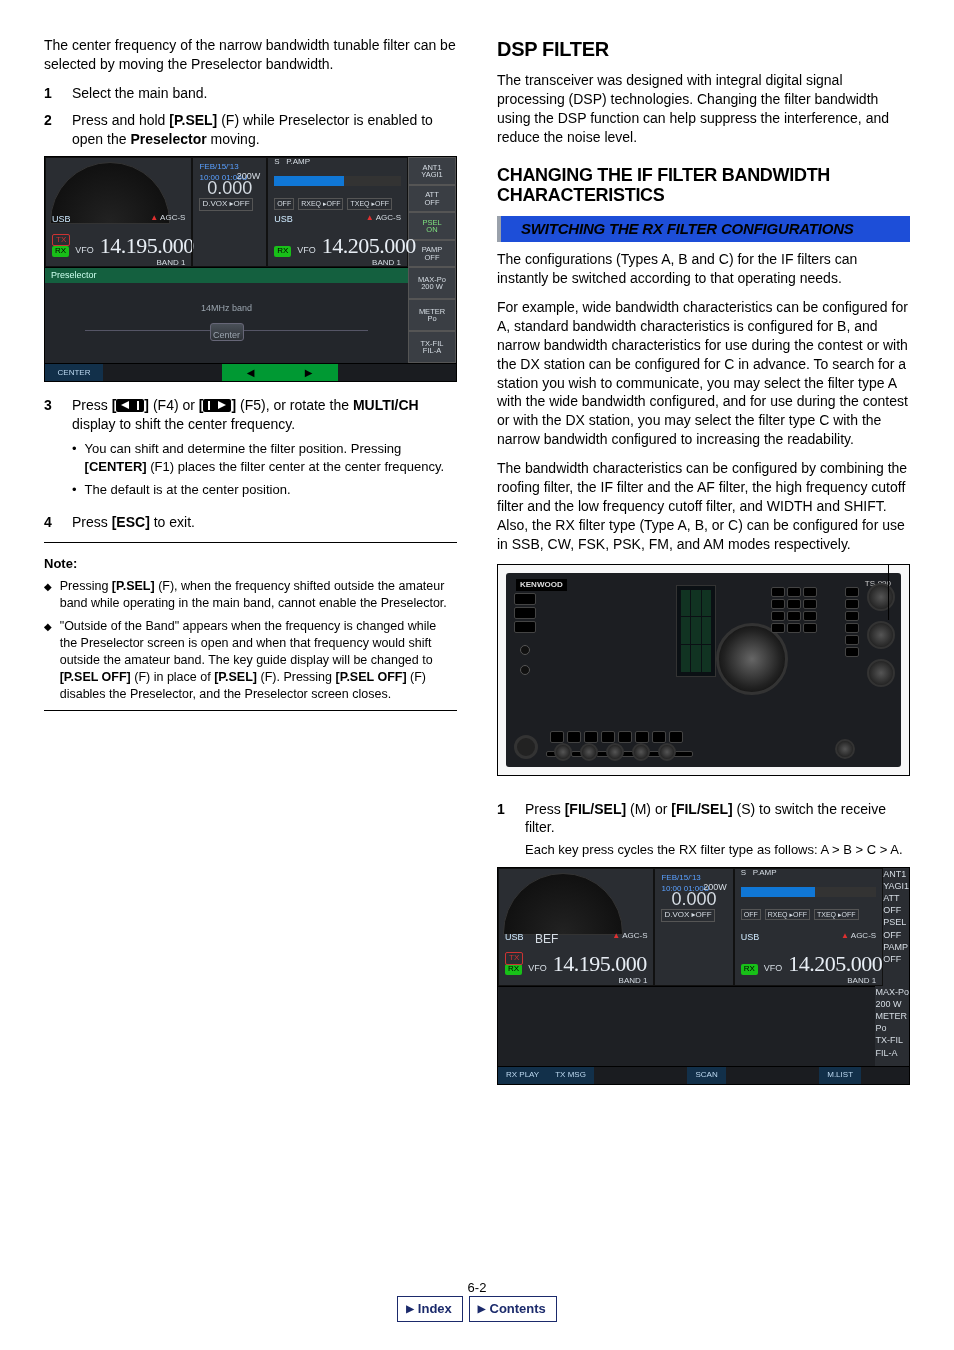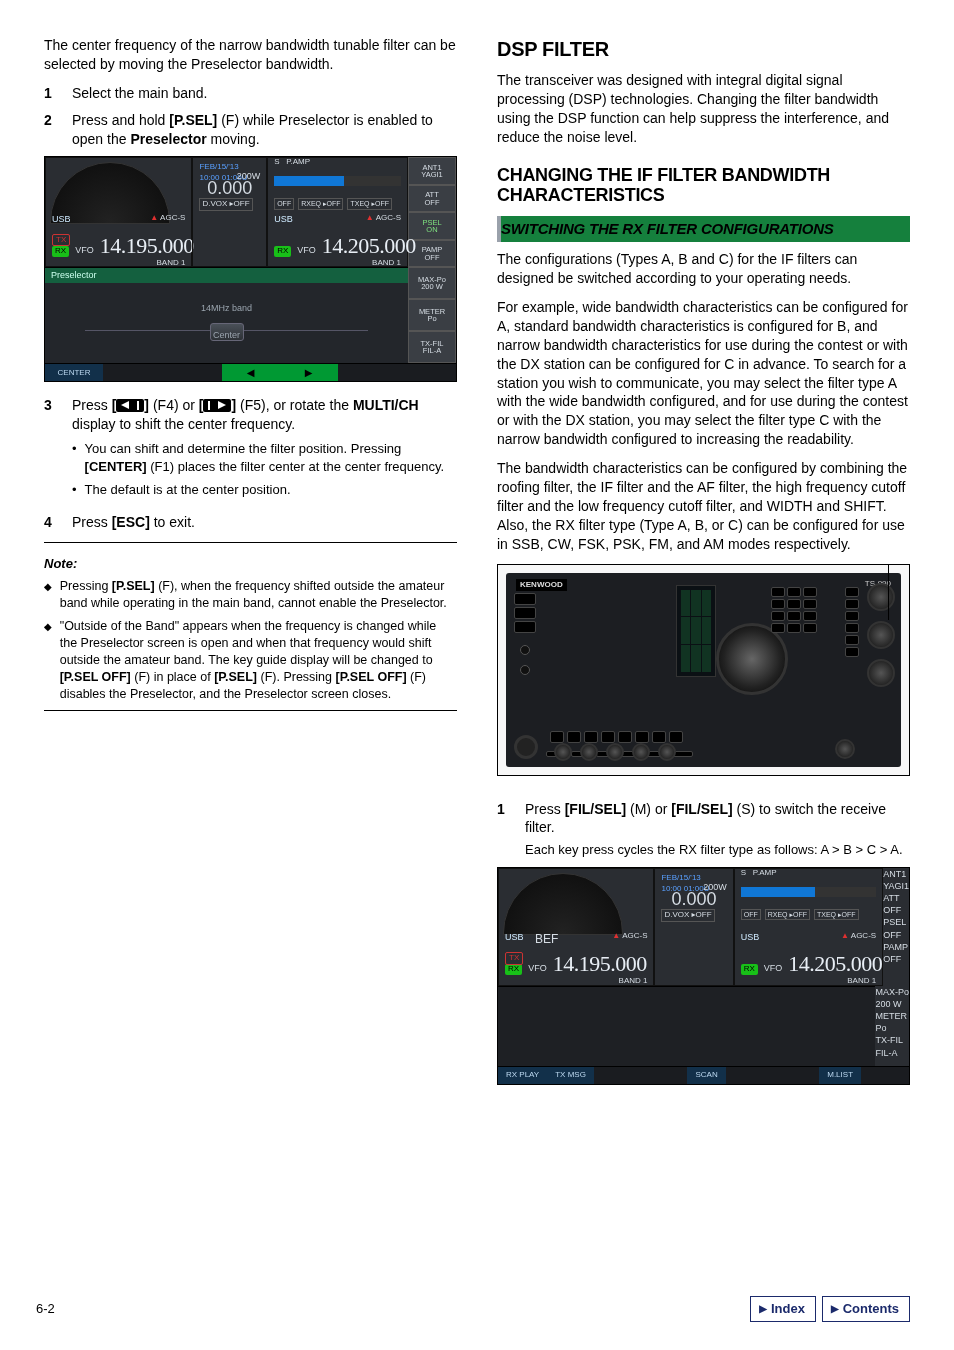--- a/index.html
+++ b/index.html
@@ -30,21 +30,21 @@
   .col { flex: 1 1 0; min-width: 0; }
   .para { margin-bottom: 10px; }
   ol.steps { list-style: none; padding-left: 0; }
   ol.steps > li { display: flex; gap: 14px; margin-bottom: 8px; }
   ol.steps > li > .num { font-weight: bold; width: 14px; flex: 0 0 14px; }
   ol.steps > li > .body { flex: 1; }
   .b { font-weight: bold; }
   ul.bullets { list-style: none; padding-left: 0; margin-top: 6px; }
   ul.bullets > li { display:flex; gap:8px; margin-bottom:6px; font-size:13px; }
   ul.bullets > li::before { content:"•"; }
-  .note-head { font-weight: bold; font-size: 13px; margin-top: 12px; font-style: italic;}
+  .note-head { font-weight: bold; font-size: 13px; margin-top: 12px;}
   ul.diamond { list-style:none; padding-left:0; font-size:12.5px; }
   ul.diamond > li { display:flex; gap:8px; margin-top:6px; }
   ul.diamond > li::before { content:"◆"; font-size:10px; line-height:1.8; }
   .screenshot {
     background:#2a2d32; border:1px solid #000; width:100%;
     color:#d6dde4; font-size:9px; position:relative; overflow:hidden;
   }
   .screenshot .topbar{ display:flex; height:110px;}
   .screenshot .pane{ flex:1; position:relative; border:1px solid #111;}
   .screenshot .sidebtns{ width:48px; display:flex; flex-direction:column;}
@@ -82,35 +82,35 @@
 
   .key-icon{ display:inline-block; width:28px; height:13px; background:#000; vertical-align:-2px; position:relative; border-radius:2px;}
   .key-icon::after{ content:""; position:absolute; top:2px; left:6px; width:0;height:0;}
   .key-icon.left::after{ border-top:4.5px solid transparent; border-bottom:4.5px solid transparent; border-right:8px solid #fff; left:5px;}
   .key-icon.left::before{ content:""; position:absolute; top:2px; right:5px; width:2px; height:9px; background:#fff;}
   .key-icon.right::after{ border-top:4.5px solid transparent; border-bottom:4.5px solid transparent; border-left:8px solid #fff; left:auto; right:5px;}
   .key-icon.right::before{ content:""; position:absolute; top:2px; left:5px; width:2px; height:9px; background:#fff;}
 
   h2.sec{ font-family:Arial,Helvetica,sans-serif; font-weight:900; font-size:20px; letter-spacing:-0.3px; margin-bottom:8px;}
   h2.sub{ font-family:Arial,Helvetica,sans-serif; font-weight:900; font-size:18px; letter-spacing:-0.3px; margin:18px 0 10px 0; line-height:1.15;}
-  .bar-head{ background:#15803d; font-weight:900; font-style:italic; font-size:15px; padding:3px 0; letter-spacing:-0.2px; margin-bottom:8px; border-left:4px solid #9aa1ab;}
+  .bar-head{ background:#1d4ed8; font-weight:900; font-style:italic; font-size:15px; padding:3px 20px; letter-spacing:-0.2px; margin-bottom:8px; border-left:4px solid #9aa1ab;}
 
   .radio-img{ width:100%; height:212px; border:1px solid #000; background:#f7f7f7; position:relative; margin:10px 0 24px 0;}
   .radio-body{ position:absolute; inset:8px; background:#1c1e22; border-radius:3px;}
   .radio-logo{ position:absolute; top:6px; left:10px; font-size:8px; font-weight:bold; color:#ddd; background:#000; padding:1px 4px;}
   .radio-model{ position:absolute; top:6px; right:10px; font-size:8px; color:#ccc;}
   .radio-dial{ position:absolute; top:38px; left:50%; width:72px; height:72px; border-radius:50%; background:radial-gradient(circle,#666 0%,#222 60%,#000 100%); transform:translateX(-40px); border:3px solid #333;}
   .radio-knob{ position:absolute; width:28px; height:28px; border-radius:50%; background:radial-gradient(circle,#555,#111); border:2px solid #333;}
   .radio-callout{ position:absolute; border-left:1px solid #000; border-bottom:1px solid #000;}
   .r-hgrid{ position:absolute; display:grid; gap:2px;}
   .r-btn{ background:#000; border:1px solid #444; border-radius:2px;}
   .r-hole{ width:10px;height:10px;border:1px solid #555;border-radius:50%;background:#111;}
   .r-slot{ height:6px; background:#000; border:1px solid #444; border-radius:2px;}
 
-  .footer{ position:absolute; bottom:28px; left:36px; right:44px; display:flex; align-items:center; justify-content:space-between;}
+  .footer{ position:absolute; bottom:28px; left:44px; right:44px; display:flex; align-items:center; justify-content:space-between;flex-direction:column;}
   .pgnum{ font-size:13px;}
   .footer-btns{ display:flex; gap:6px;}
   .fbtn{ border:1.5px solid #1b2a6b; color:#1b2a6b; font-weight:bold; font-size:13px; padding:3px 10px 3px 8px; display:flex; align-items:center; gap:4px; background:#fff;}
   .fbtn::before{ content:"▶"; font-size:10px; color:#1b2a6b;}
 
   .screenshot2{ background:#2a2d32; border:1px solid #000; width:100%; color:#d6dde4; font-size:9px; margin-bottom:4px;}
   .ss2-top{ display:flex; height:118px;}
   .ss2-mid{ height:80px; background:#1e2024; border-top:1px solid #000;}
   .ss2-bot{ display:flex; height:18px; background:#1a1c20; border-top:1px solid #000;}
   .ss2-bot .tab{ font-size:8px; display:flex; align-items:center; justify-content:center; background:#12304a; color:#bcd8f0; padding:0 8px;}
@@ -252,21 +252,21 @@
       </ul>
       <div style="border-top:1px solid #000; margin:8px 0 0 0;"></div>
     </div>
 
     <div class="col">
       <h2 class="sec">DSP FILTER</h2>
       <p class="para">The transceiver was designed with integral digital signal processing (DSP) technologies. Changing the filter bandwidth using the DSP function can help suppress the interference, and reduce the noise level.</p>
 
       <h2 class="sub">CHANGING THE IF FILTER BANDWIDTH CHARACTERISTICS</h2>
       <div class="bar-head">SWITCHING THE RX FILTER CONFIGURATIONS</div>
-      <p class="para">The configurations (Types A, B and C) for the IF filters can designed be switched according to your operating needs.</p>
+      <p class="para">The configurations (Types A, B and C) for the IF filters can instantly be switched according to that operating needs.</p>
       <p class="para">For example, wide bandwidth characteristics can be configured for A, standard bandwidth characteristics is configured for B, and narrow bandwidth characteristics for use during the contest or with the DX station can be configured for C in advance. To search for a station you wish to communicate, you may select the filter type A with the wide bandwidth configured, and for use during the contest or with the DX station, you may select the filter type C with the narrow bandwidth configured to increasing the readability.</p>
       <p class="para">The bandwidth characteristics can be configured by combining the roofing filter, the IF filter and the AF filter, the high frequency cutoff filter and the low frequency cutoff filter, and WIDTH and SHIFT. Also, the RX filter type (Type A, B, or C) can be configured for use in SSB, CW, FSK, PSK, FM, and AM modes respectively.</p>
 
       <div class="radio-img">
         <div class="radio-body">
           <div class="radio-logo">KENWOOD</div>
           <div class="radio-model">TS-990</div>
 
           <div class="r-hgrid" style="top:20px;left:8px;grid-template-columns:22px;grid-auto-rows:12px;">
             <div class="r-btn"></div>

